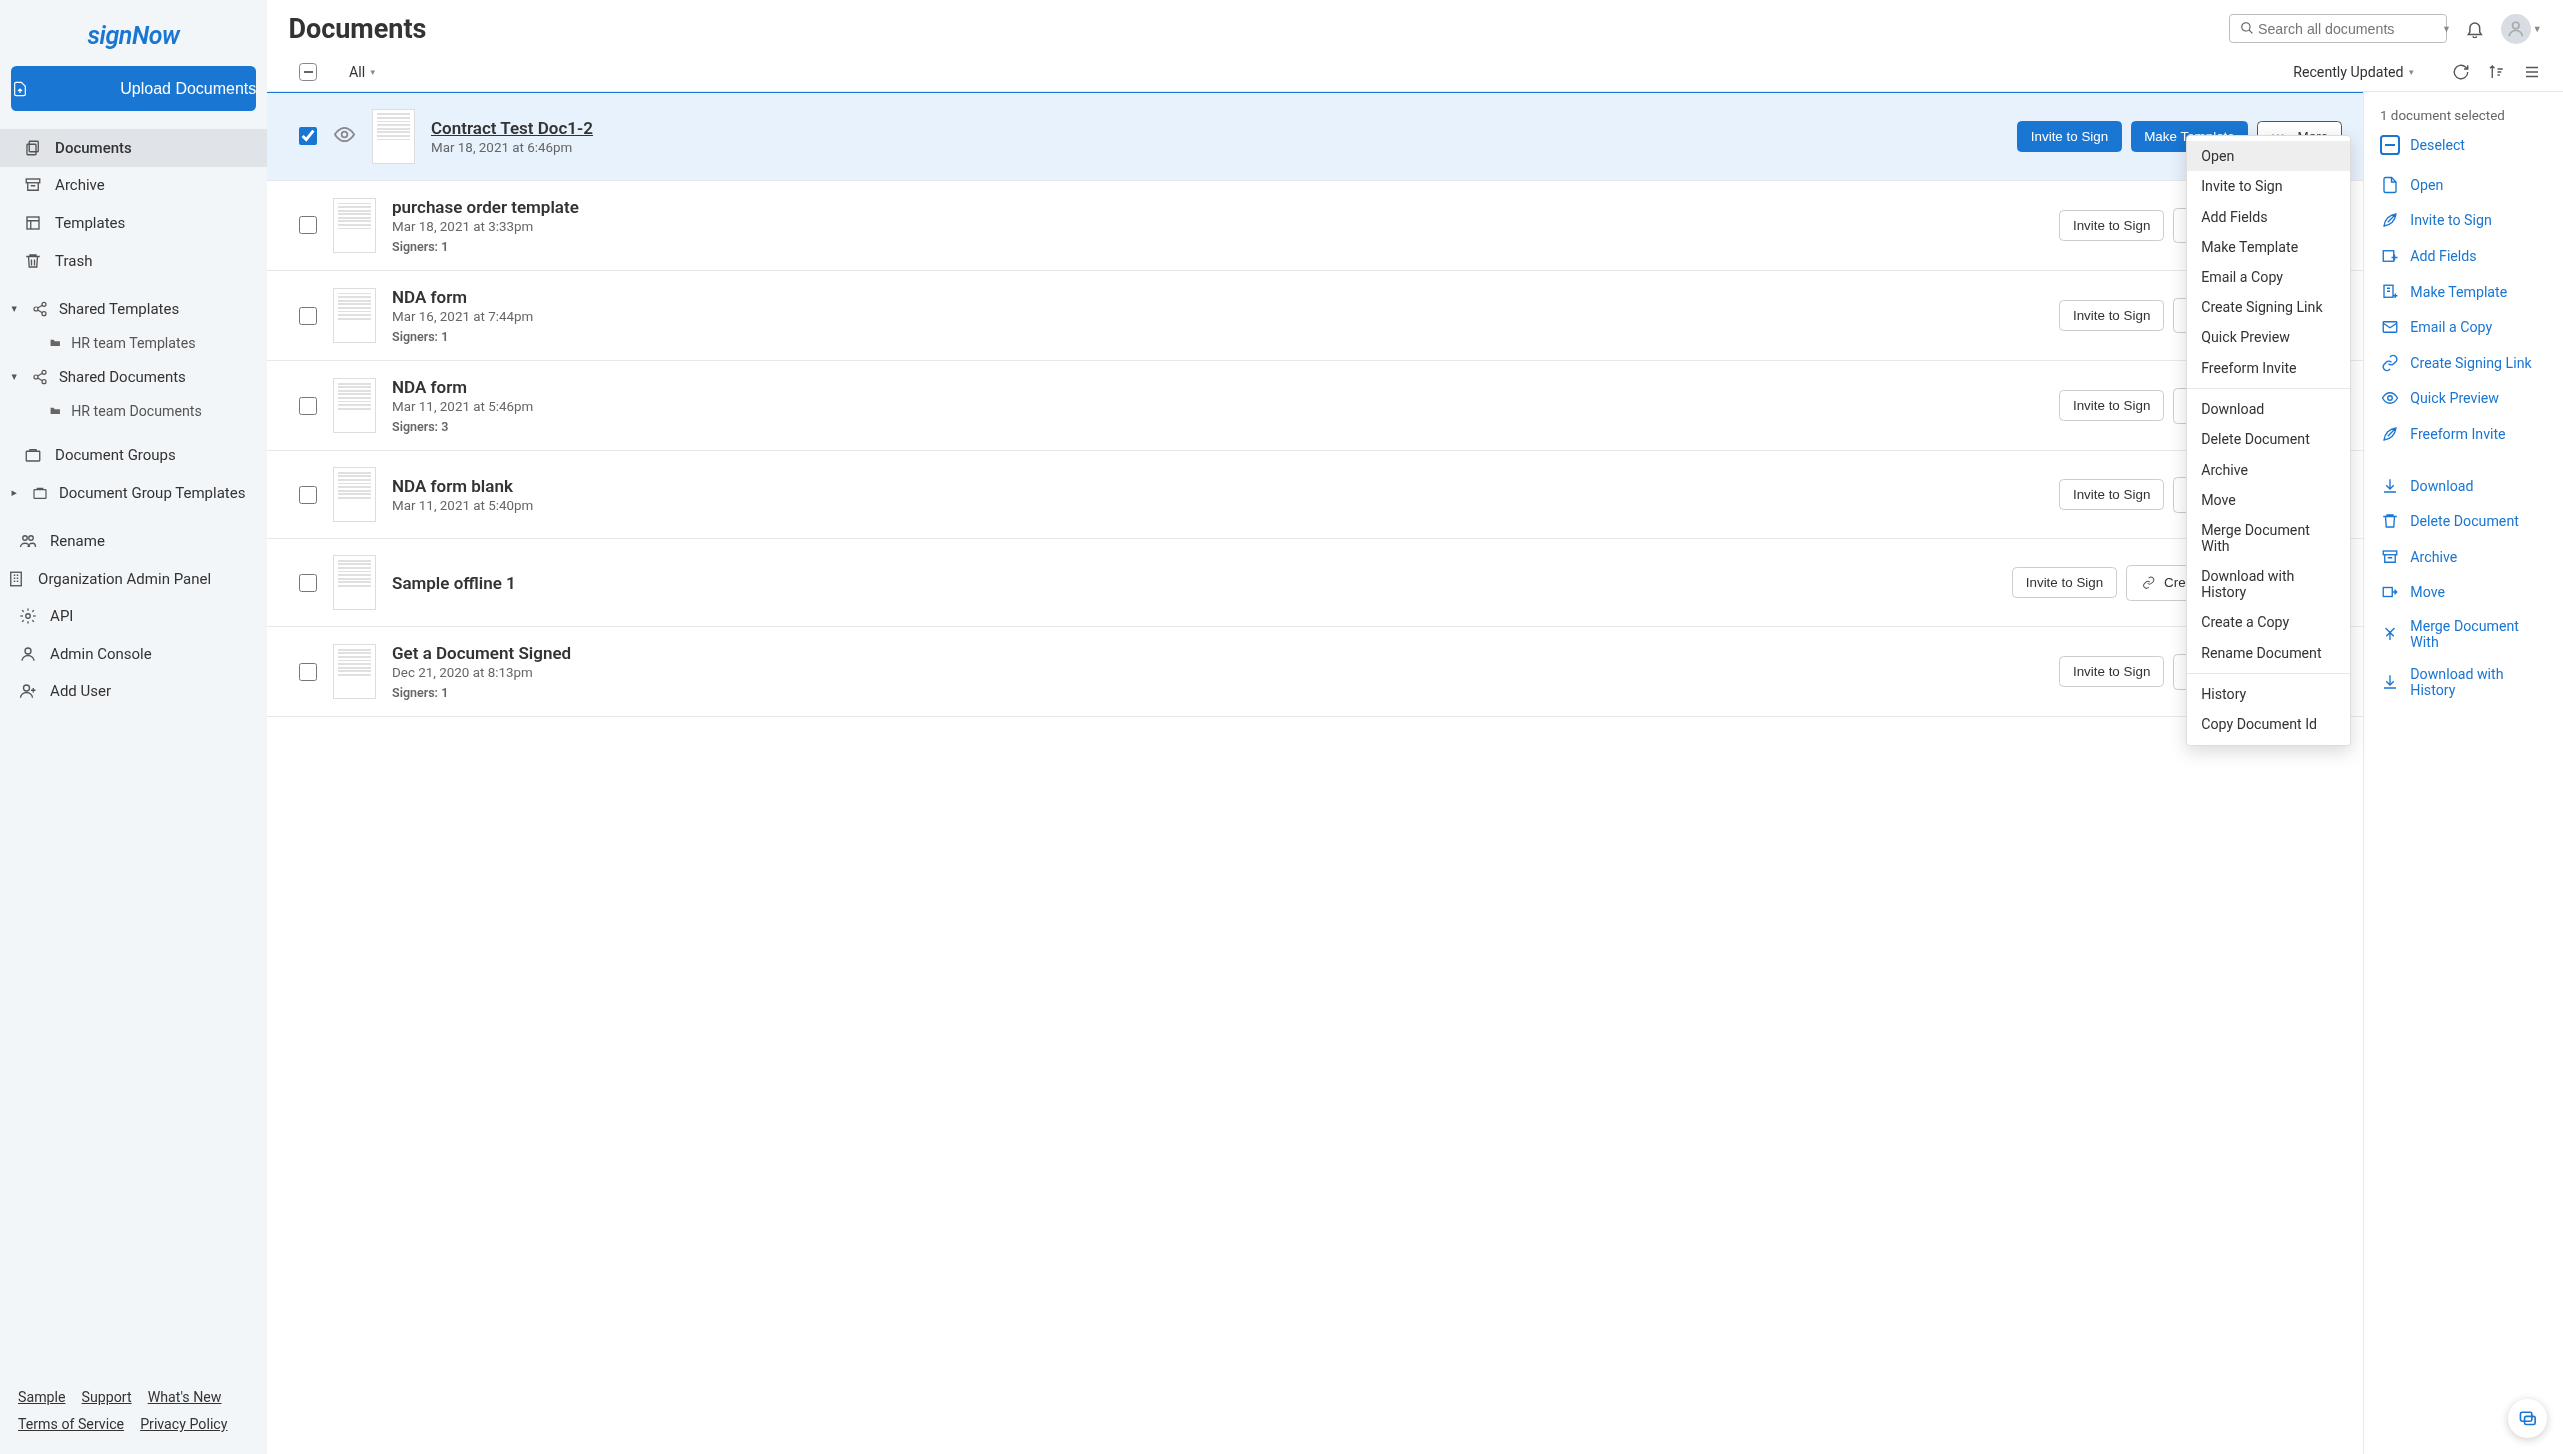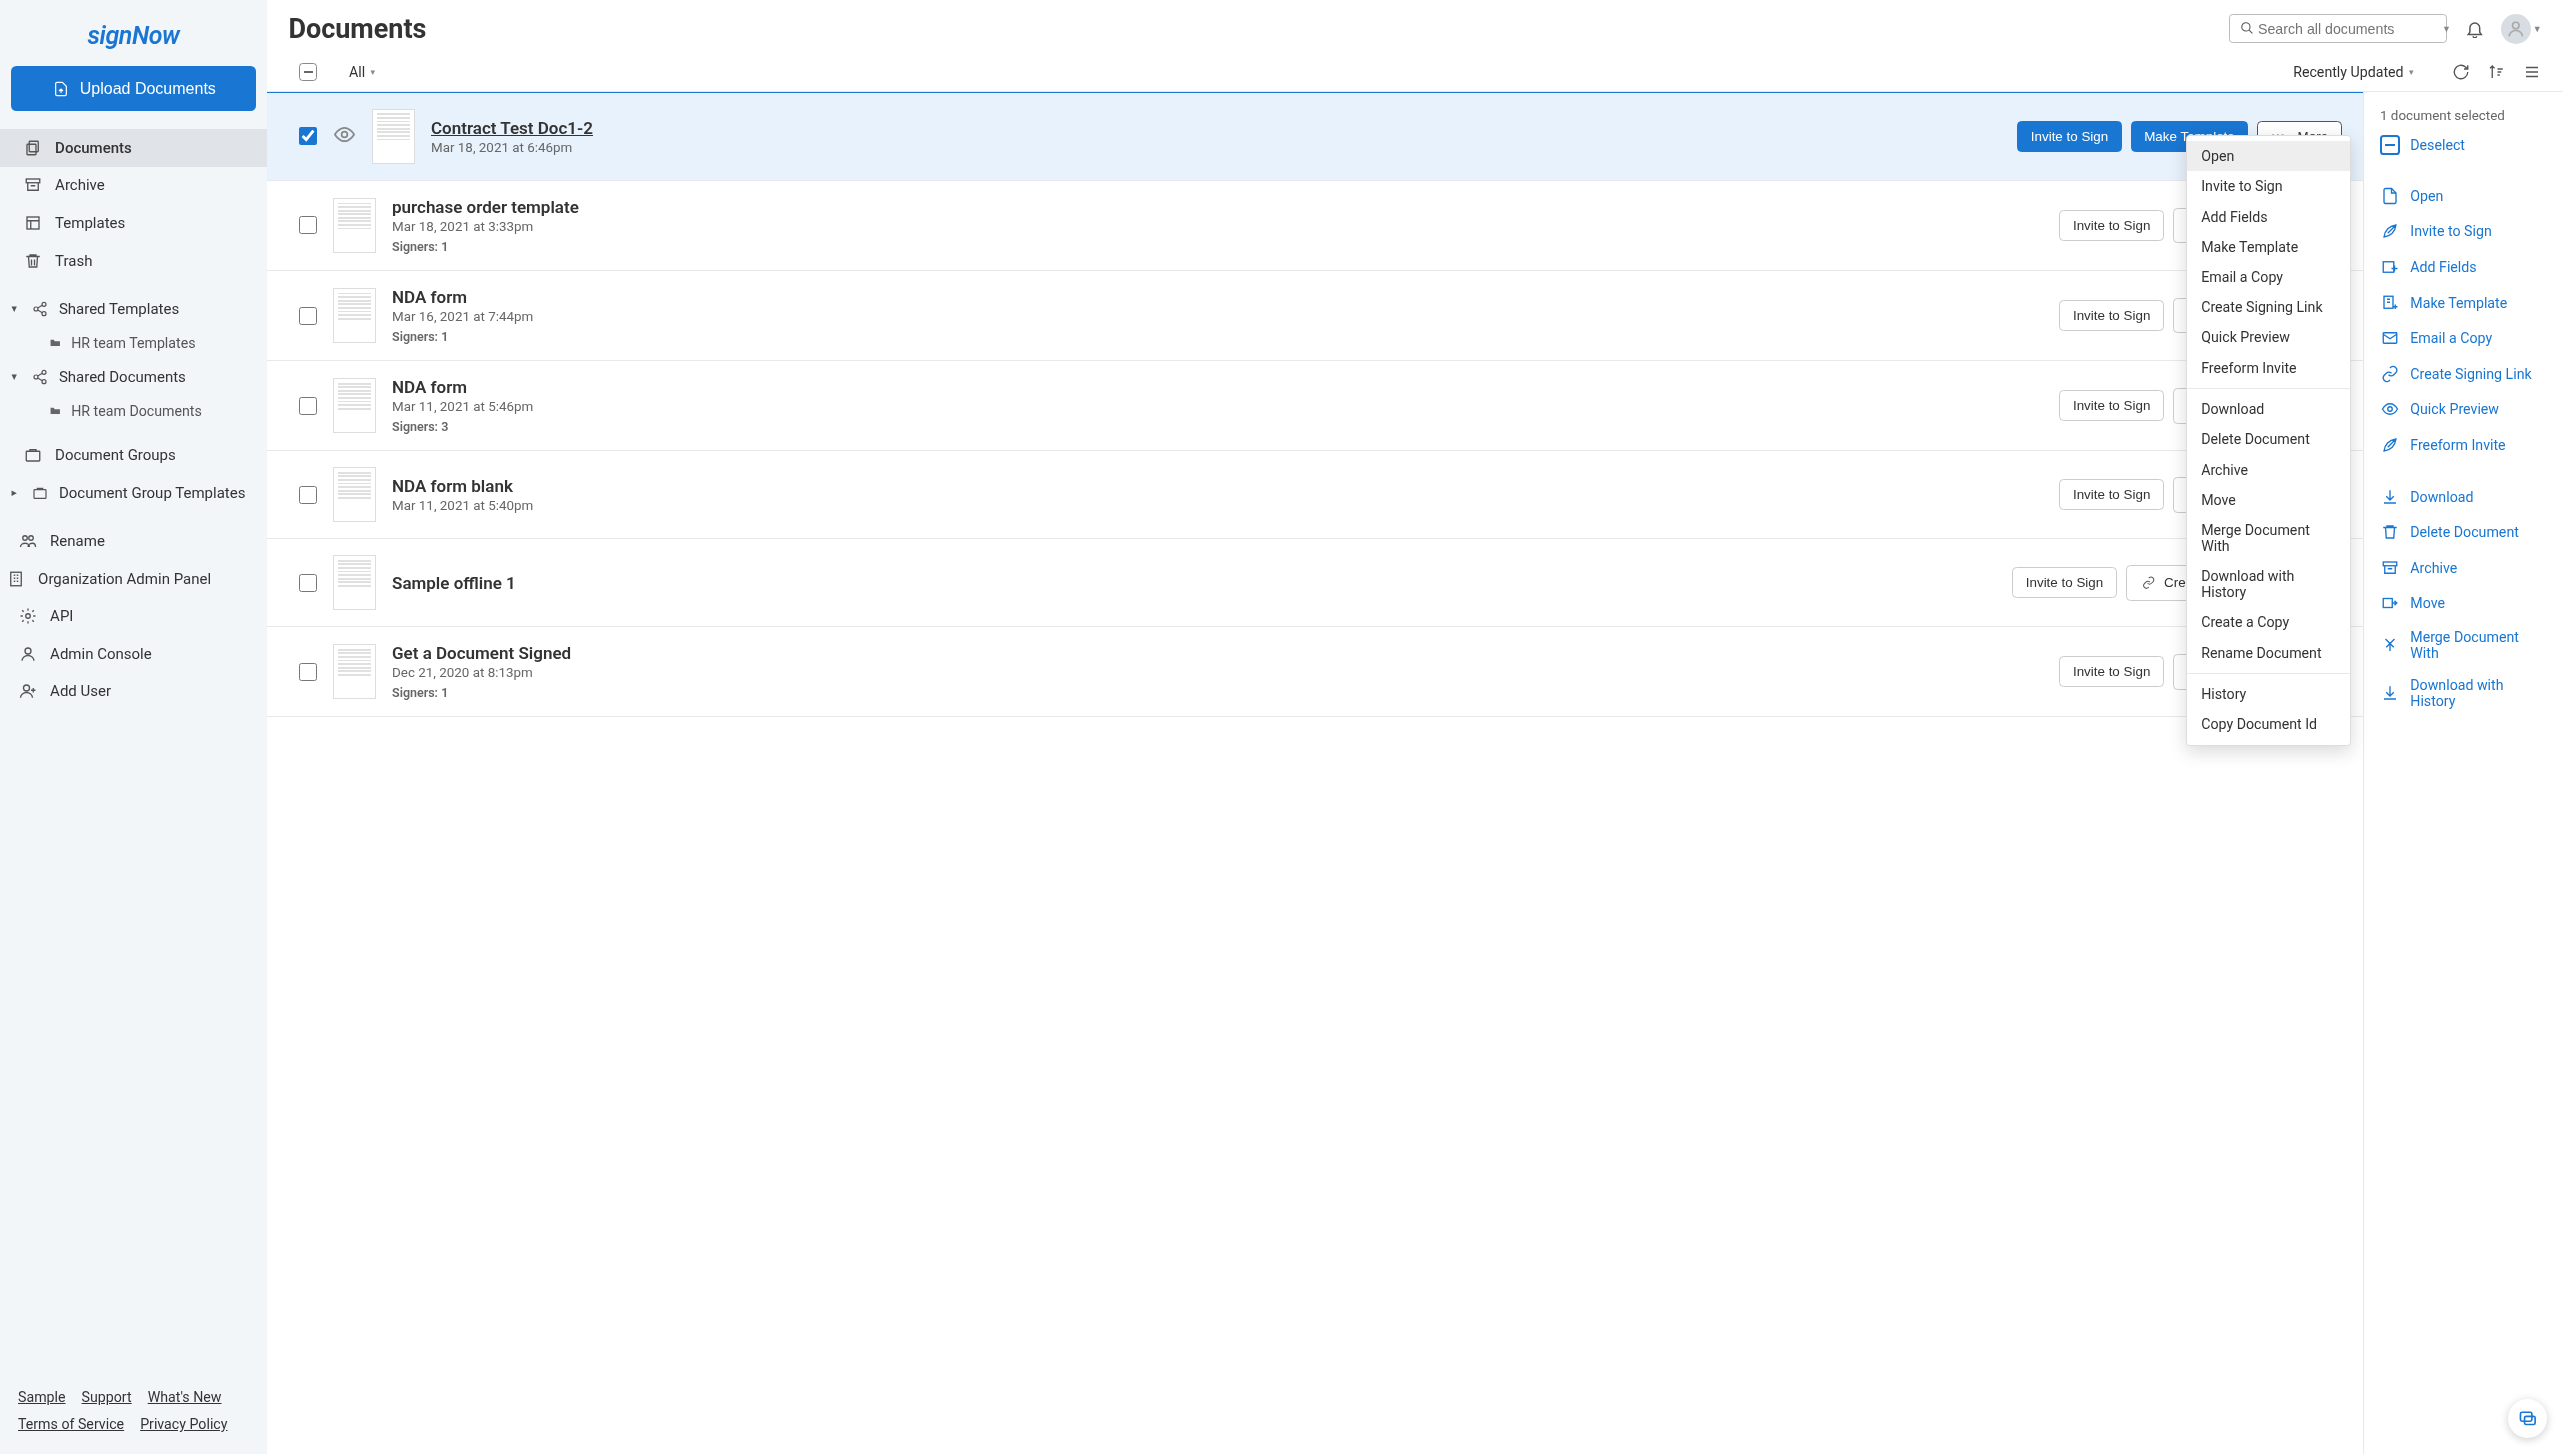--- a/index.html
+++ b/index.html
@@ -2,21 +2,21 @@
 <html style="font-size:14.2px"><head>
 <meta charset="utf-8">
 <style>
 * { margin: 0; padding: 0; box-sizing: border-box; }
 body { font-family: -apple-system, BlinkMacSystemFont, "Segoe UI", Roboto, Arial, sans-serif; font-size: 14.2px; color: #333; background: #fff; overflow: hidden; }
 .app { display: flex; height: 100vh; width: 100vw; }
 
 
 .sidebar { width: 267px; background: #f3f6f9; display: flex; flex-direction: column; height: 100vh; flex-shrink: 0; }
 .logo { font-size: 25px; font-weight: 600; color: #1976d2; text-align: center; padding: 21.4px 0 16px; font-style: italic; letter-spacing: -0.4px; }
-.upload-btn { margin: 0 10.7px 18px; background: #1976d2; color: #fff; border: none; border-radius: 5.3px; padding: 12.5px 0; font-size: 16px; font-weight: 500; display: flex; align-items: center; justify-content: center; gap: 9px; cursor: pointer; }
+.upload-btn { margin: 0 10.7px 18px; background: #1976d2; color: #fff; border: none; border-radius: 5.3px; padding: 12.5px 0; font-size: 16px; font-weight: 500; display: flex; align-items: center; justify-content: space-between; gap: 9px; cursor: pointer; }
 .nav-item { display: flex; align-items: center; gap: 12.5px; padding: 9px 23px; cursor: pointer; color: #333; font-size: 15px; }
 .nav-item.active { background: #e0e4e9; font-weight: 500; }
 .nav-group { display: flex; align-items: center; gap: 9px; padding: 9px 7.1px 9px 7.1px; cursor: pointer; font-size: 15px; color: #333; }
 .nav-group .exp { width: 14.2px; text-align: center; font-size: 10.7px; color: #555; transform: rotate(0deg); }
 .nav-sub { display: flex; align-items: center; gap: 9px; padding: 7.1px 23px 7.1px 48px; cursor: pointer; font-size: 14.2px; color: #555; }
 .nav-sec { margin-top: 10.7px; }
 .footer-links { margin-top: auto; padding: 10.7px 18px 16px; font-size: 14.2px; color: #333; line-height: 1.9; }
 .footer-links a { color: #333; text-decoration: underline; margin-right: 12.5px; cursor: pointer; }
 .icon { width: 19.6px; height: 19.6px; display:inline-flex; align-items:center; justify-content:center; color:#555; flex-shrink:0;}
 .icon svg { stroke: currentColor; fill: none; stroke-width: 1.8; }
@@ -66,21 +66,21 @@
 
 
 .dropdown { position: absolute; background: #fff; border: 0.9px solid #ddd; box-shadow: 0 5.3px 18px rgba(0,0,0,0.15); border-radius: 3.6px; padding: 5.3px 0; width: 165px; z-index: 1000; }
 .dropdown-item { padding: 7.1px 14.2px; cursor: pointer; font-size: 14.2px; color: #333; }
 .dropdown-item.hl { background: #eeeeee; }
 .dropdown-sep { height: 0.9px; background: #e6e8eb; margin: 5.3px 0; }
 
 
 .right-panel { width: 200px; border-left: 0.9px solid #e6e8eb; padding: 16px 16px; overflow-y:auto; flex-shrink:0; font-size:14.2px;}
 .sel-count { color: #666; font-size: 13.4px; margin-bottom: 12.5px; }
-.deselect-btn { display:flex; align-items:center; gap:10.7px; color:#1976d2; cursor:pointer; margin-bottom: 23px;}
+.deselect-btn { display:flex; align-items:center; gap:10.7px; color:#1976d2; cursor:pointer; margin-bottom: 12px;}
 .deselect-box { width:19.6px; height:19.6px; border:2.2px solid #1976d2; border-radius:3.6px; display:flex; align-items:center; justify-content:center;}
 .deselect-box::after { content:""; width:9.8px; height:2.2px; background:#1976d2;}
 .panel-action { display:flex; align-items:center; gap:10.7px; color:#1976d2; cursor:pointer; padding: 8px 0; }
 .panel-sep { height:16px; }
 .panel-action .picon { width:19.6px; height:19.6px; color:#1976d2; flex-shrink:0; display:flex; align-items:center; justify-content:center;}
 .panel-action .picon svg{ stroke:#1976d2; fill:none; stroke-width:1.8;}
 
 
 .fab { position: fixed; bottom: 16px; right: 16px; width: 39px; height:39px; border-radius:50%; background:#fff; box-shadow: 0 1.8px 9px rgba(0,0,0,0.2); display:flex; align-items:center; justify-content:center; color:#1976d2; cursor:pointer;}
 

